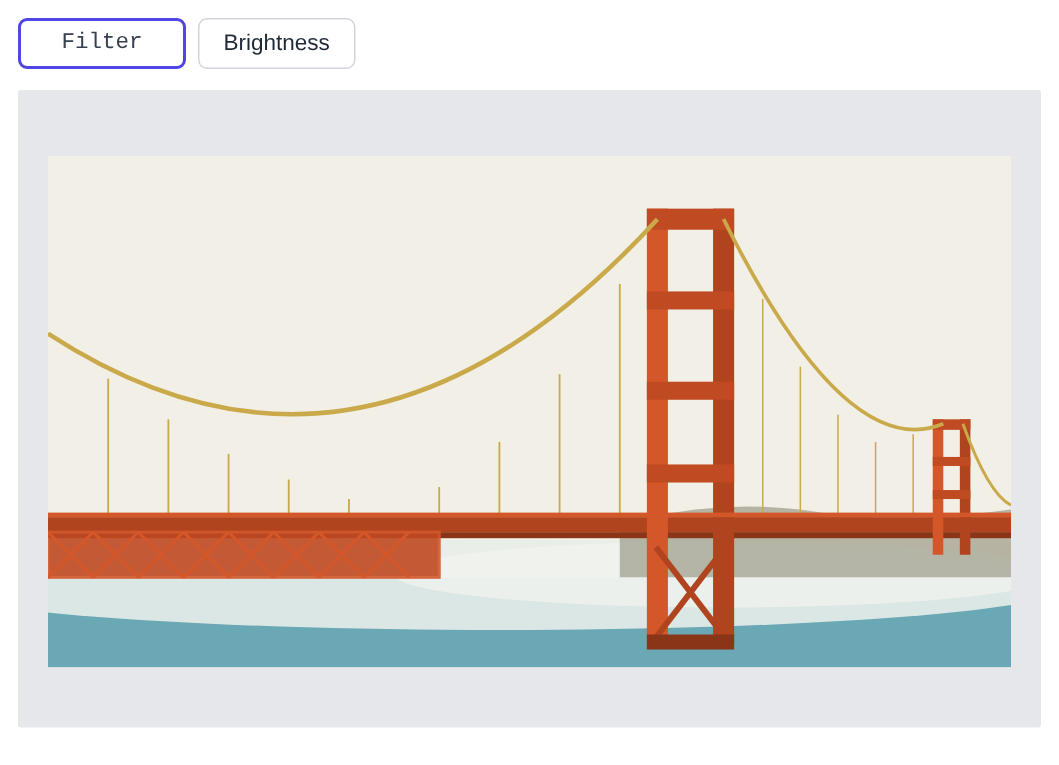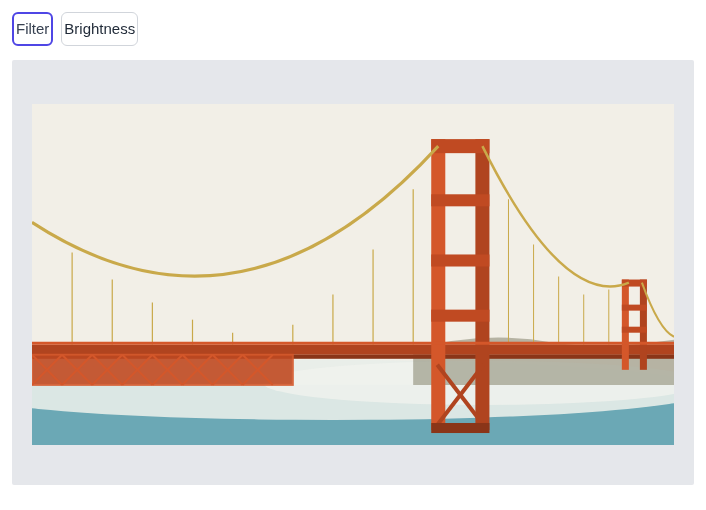--- a/index.html
+++ b/index.html
@@ -12,33 +12,34 @@
       background: #ffffff;
       padding: 12px;
       width: 706px;
     }
     .tabs {
       display: flex;
       gap: 8px;
       margin-bottom: 14px;
     }
     .tab {
-      padding: 7px 2px;
+      padding: 7px 16px;
       border: 1px solid #d1d5db;
       border-radius: 6px;
       background: #ffffff;
       font-size: 15px;
       color: #1f2937;
       cursor: pointer;
       line-height: 1.2;
     }
     .tab.active {
       border: 2px solid #4f46e5;
-      padding: 6px 2px;
+      padding: 6px 27px;
       color: #374151;
+      font-family: Liberation Mono, monospace;
     }
     .content-panel {
       background: #e5e7eb;
       padding: 20px 20px 40px 20px;
       border-radius: 2px;
     }
     .image-container {
       width: 100%;
       background: #f3f0ea;
       position: relative;

